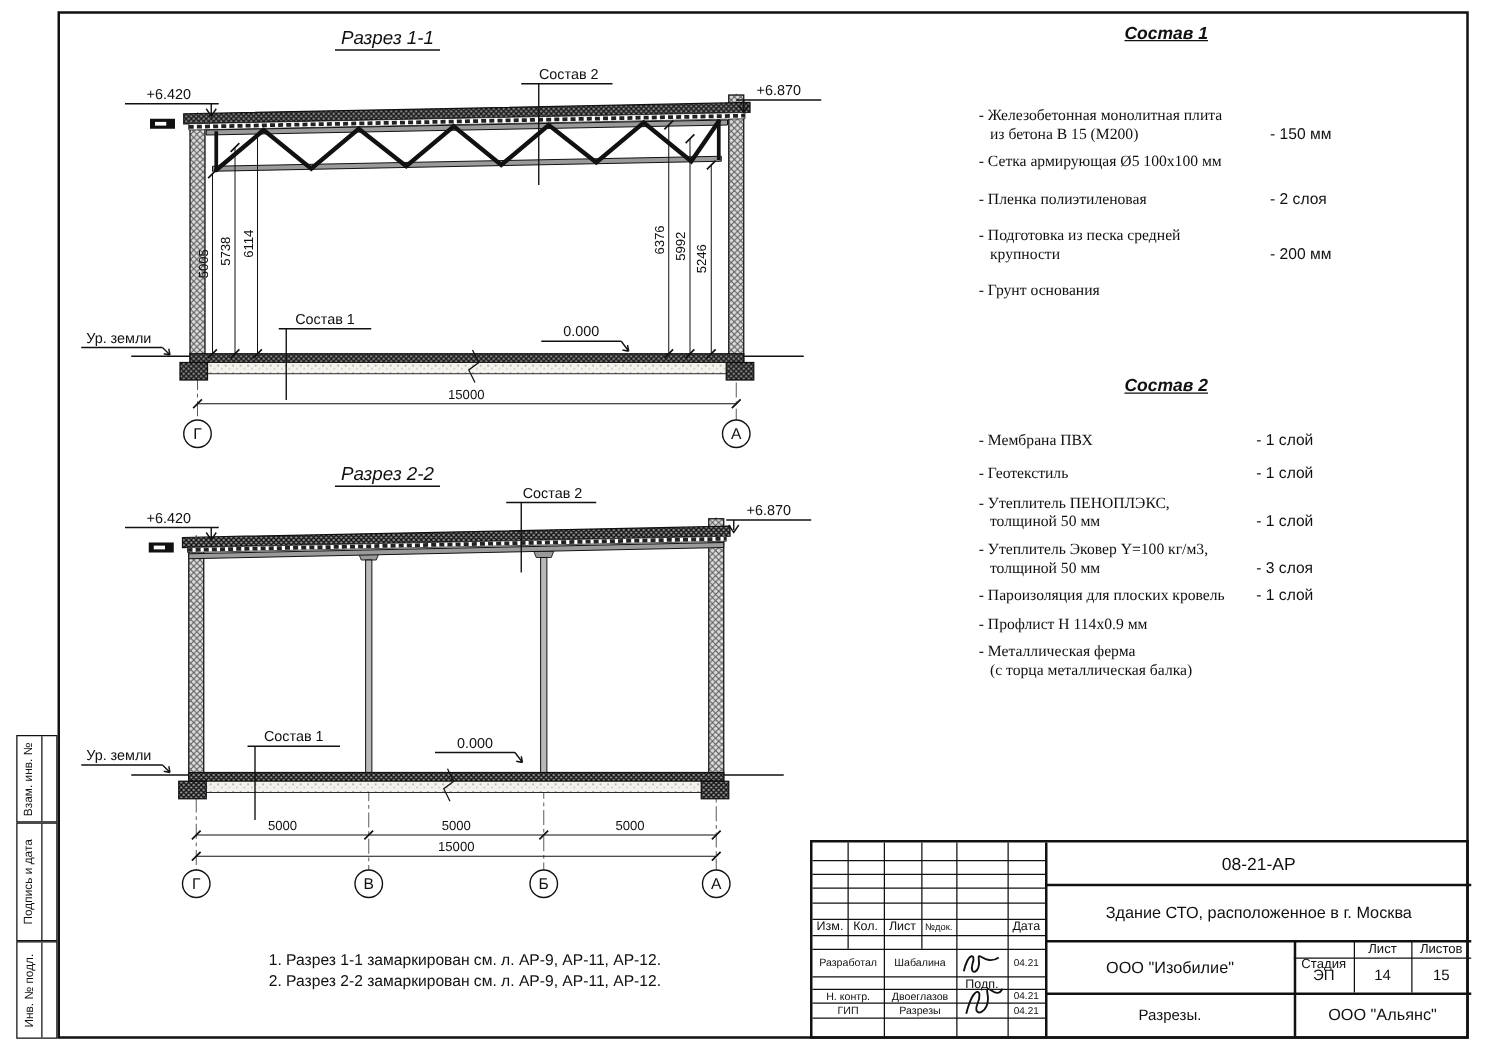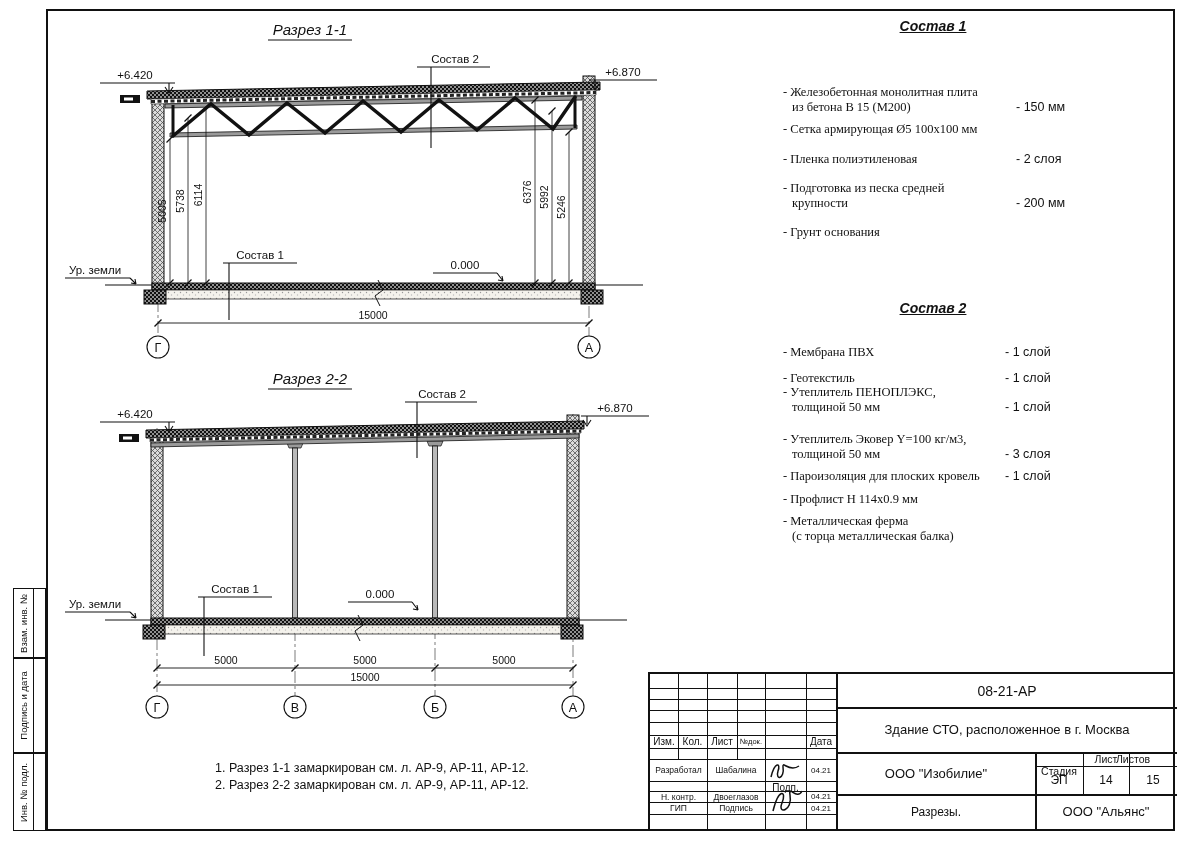--- a/index.html
+++ b/index.html
@@ -294,21 +294,21 @@
   <div class="sostav" style="left:783px;top:300px;height:260px;">
     <div class="s-title">Состав 2</div>
     <div class="s-item" style="top:45px;">
       <span class="s-name"><span>- Мембрана ПВХ</span></span>
       <span class="s-val v2">- 1 слой</span>
     </div>
     <div class="s-item" style="top:71px;">
       <span class="s-name"><span>- Геотекстиль</span></span>
       <span class="s-val v2">- 1 слой</span>
     </div>
-    <div class="s-item" style="top:85px;">
+    <div class="s-item" style="top:95px;">
       <span class="s-name"><span>- Утеплитель ПЕНОПЛЭКС,</span><br><span class="s-cont">толщиной 50 мм</span></span>
       <span class="s-val v2">- 1 слой</span>
     </div>
     <div class="s-item" style="top:132px;">
       <span class="s-name"><span>- Утеплитель Эковер Y=100 кг/м3,</span><br><span class="s-cont">толщиной 50 мм</span></span>
       <span class="s-val v2">- 3 слоя</span>
     </div>
     <div class="s-item" style="top:169px;">
       <span class="s-name" style="max-width:215px;"><span>- Пароизоляция для плоских кровель</span></span>
       <span class="s-val v2">- 1 слой</span>
@@ -354,40 +354,40 @@
     <div class="cell" style="left:115px;top:61px;width:41px;height:13px;font-size:10px;margin-top:46px;">Подп.</div>
     <div class="cell" style="left:156px;top:61px;width:30px;height:13px;font-size:10px;">Дата</div>
 
     <div class="cell" style="left:1px;top:85px;width:55px;height:22px;font-size:8.5px;">Разработал</div>
     <div class="cell" style="left:58px;top:85px;width:56px;height:22px;font-size:8.5px;">Шабалина</div>
     <div class="cell" style="left:156px;top:85px;width:30px;height:22px;font-size:8px;">04.21</div>
     <div class="cell" style="left:1px;top:117px;width:55px;height:11px;font-size:8.5px;">Н. контр.</div>
     <div class="cell" style="left:58px;top:117px;width:56px;height:11px;font-size:8.5px;">Двоеглазов</div>
     <div class="cell" style="left:156px;top:117px;width:30px;height:11px;font-size:8px;">04.21</div>
     <div class="cell" style="left:1px;top:128px;width:55px;height:12px;font-size:8.5px;">ГИП</div>
-    <div class="cell" style="left:58px;top:128px;width:56px;height:12px;font-size:8.5px;">Подпись</div>
+    <div class="cell" style="left:58px;top:128px;width:56px;height:12px;font-size:8.5px;">Разрезы</div>
     <div class="cell" style="left:156px;top:128px;width:30px;height:12px;font-size:8px;">04.21</div>
 
     <svg style="left:115px;top:83px;" width="41" height="60" viewBox="0 0 41 60">
       <path d="M6,20 C10,4 16,6 13,14 C10,24 20,22 18,10 C17,3 24,16 34,9" fill="none" stroke="#111" stroke-width="1.5"></path>
       <path d="M8,54 C14,30 22,34 17,46 C12,58 28,54 25,38 C23,27 32,44 37,34" fill="none" stroke="#111" stroke-width="1.5"></path>
     </svg>
 
     <div class="hl" style="left:187px;top:33px;width:340px;height:2px;"></div>
     <div class="hl" style="left:187px;top:78px;width:340px;height:2px;"></div>
     <div class="hl" style="left:187px;top:120px;width:340px;height:2px;"></div>
     <div class="vl" style="left:385px;top:78px;height:77px;width:2px;"></div>
     <div class="hl" style="left:385px;top:92px;width:142px;"></div>
     <div class="vl" style="left:433px;top:78px;height:42px;"></div>
     <div class="vl" style="left:479px;top:78px;height:42px;"></div>
     <div class="cell" style="left:187px;top:0;width:340px;height:33px;font-size:14px;">08-21-АР</div>
     <div class="cell" style="left:187px;top:33px;width:340px;height:45px;font-size:13px;">Здание СТО, расположенное в г. Москва</div>
     <div class="cell" style="left:187px;top:78px;width:198px;height:42px;font-size:13px;">ООО "Изобилие"</div>
     <div class="cell" style="left:385px;top:78px;width:48px;height:14px;font-size:10.5px;margin-top:12px;">Стадия</div>
     <div class="cell" style="left:433px;top:78px;width:46px;height:14px;font-size:10.5px;">Лист</div>
-    <div class="cell" style="left:459px;top:78px;width:48px;height:14px;font-size:10.5px;">Листов</div>
+    <div class="cell" style="left:479px;top:78px;width:48px;height:14px;font-size:10.5px;">Листов</div>
     <div class="cell" style="left:385px;top:92px;width:48px;height:28px;font-size:12px;">ЭП</div>
     <div class="cell" style="left:433px;top:92px;width:46px;height:28px;font-size:12px;">14</div>
     <div class="cell" style="left:479px;top:92px;width:48px;height:28px;font-size:12px;">15</div>
     <div class="cell" style="left:187px;top:120px;width:198px;height:35px;font-size:12px;">Разрезы.</div>
     <div class="cell" style="left:385px;top:120px;width:142px;height:35px;font-size:13px;">ООО "Альянс"</div>
   </div>
 </div>
 
 </body></html>

